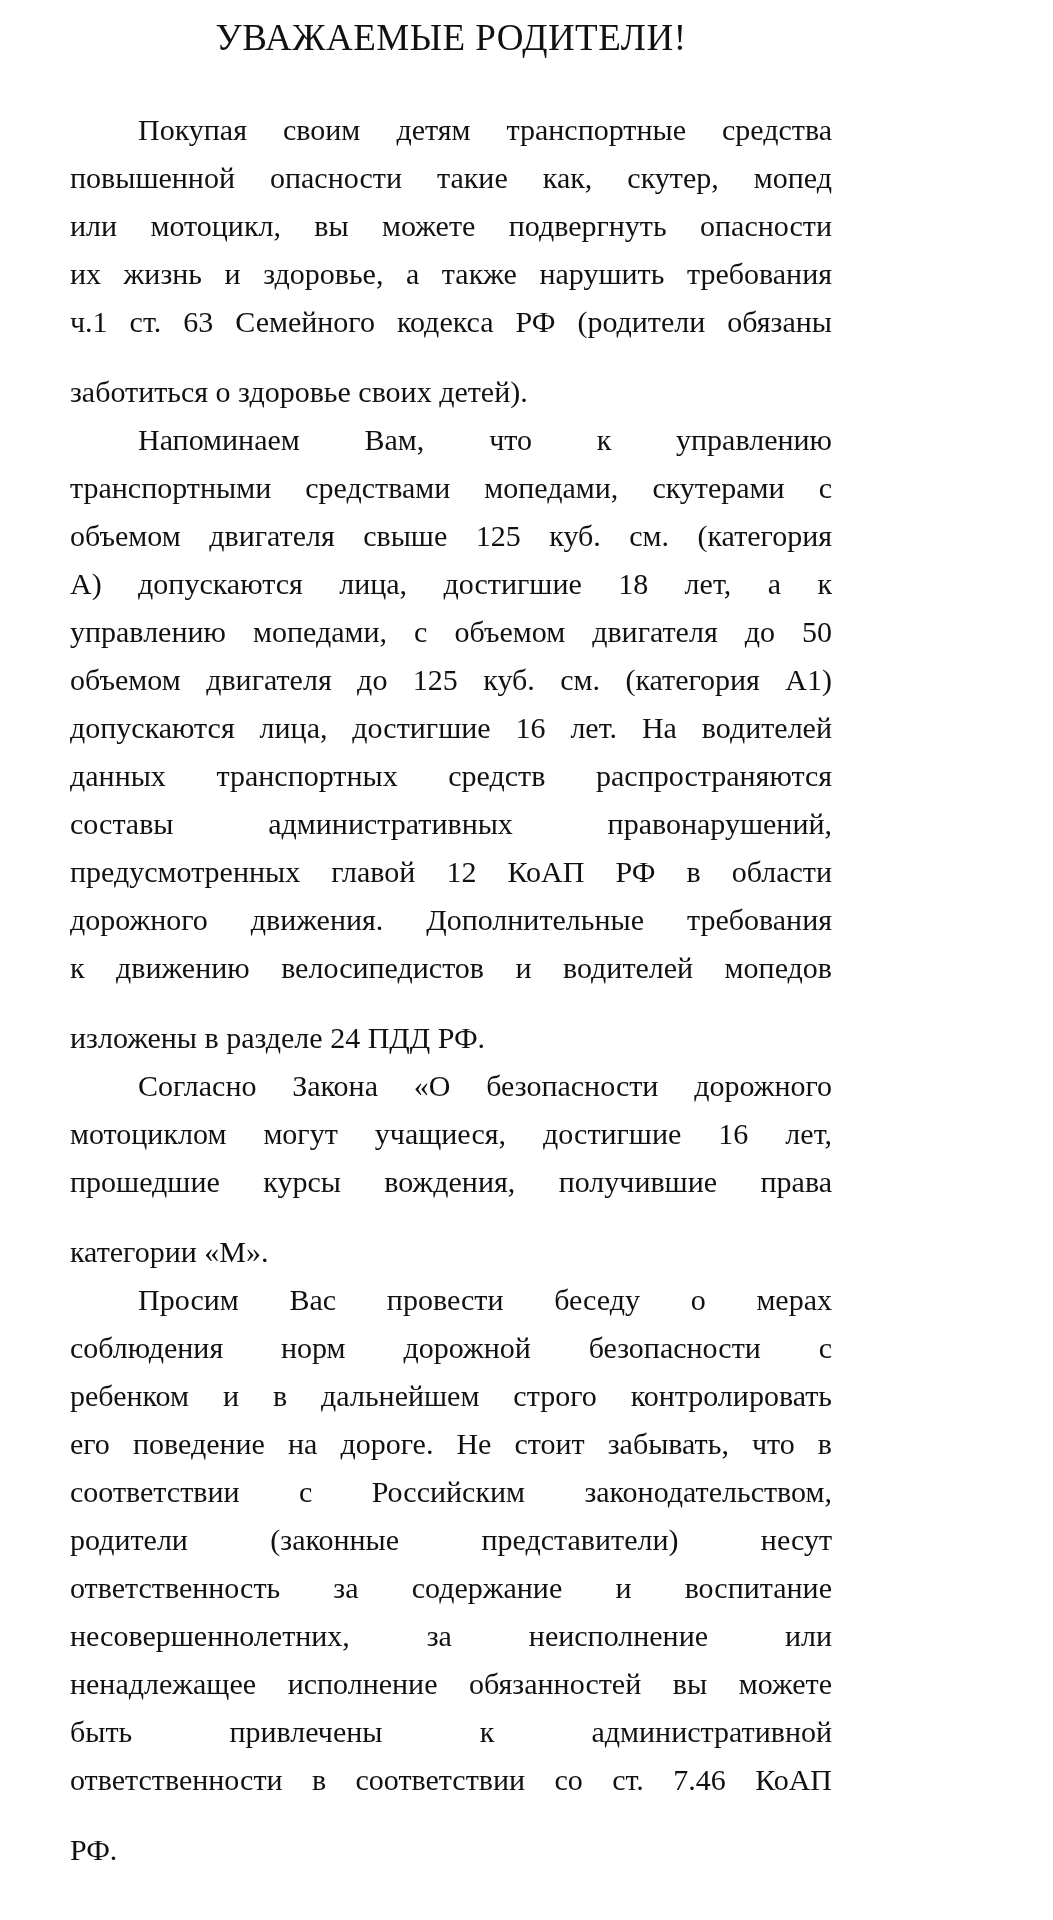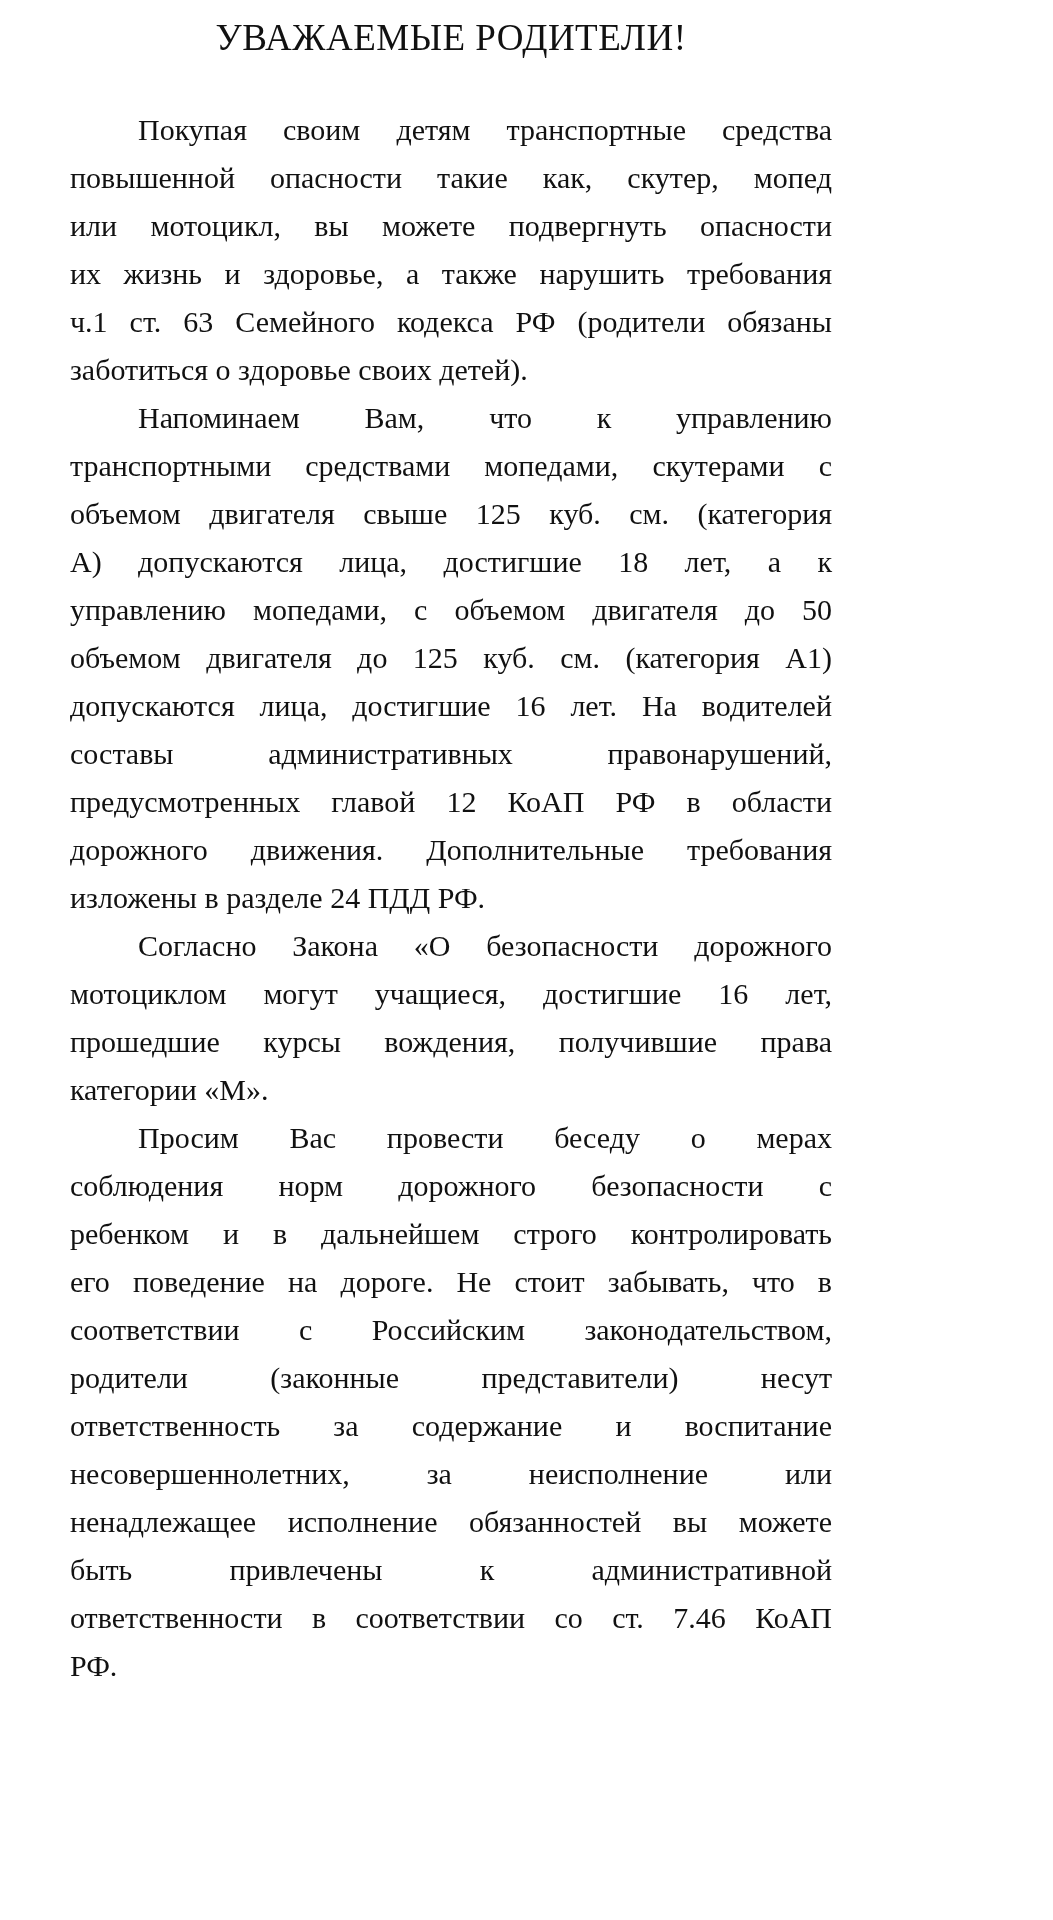--- a/index.html
+++ b/index.html
@@ -40,20 +40,21 @@
     font-size: 30px;
     line-height: 48px;
     text-align: justify;
     text-align-last: justify;
   }
   .line.first {
     padding-left: 68px;
   }
   .line.last {
     text-align-last: left;
+    margin-top: 22px;
   }
 </style>
 </head>
 <body>
 
 <div class="page">
   <h1 class="doc-title">УВАЖАЕМЫЕ РОДИТЕЛИ!</h1>
   <div id="doc-body">
       <div class="paragraph">
         <div class="line first">Покупая своим детям транспортные средства</div>
@@ -64,34 +65,36 @@
         <div class="line last">заботиться о здоровье своих детей).</div>
       </div>
       <div class="paragraph">
         <div class="line first">Напоминаем Вам, что к управлению</div>
         <div class="line">транспортными средствами мопедами, скутерами с</div>
         <div class="line">объемом двигателя свыше 125 куб. см. (категория</div>
         <div class="line">А) допускаются лица, достигшие 18 лет, а к</div>
         <div class="line">управлению мопедами, с объемом двигателя до 50</div>
         <div class="line">объемом двигателя до 125 куб. см. (категория А1)</div>
         <div class="line">допускаются лица, достигшие 16 лет. На водителей</div>
+        <div class="line">данных транспортных средств распространяются</div>
         <div class="line">составы административных правонарушений,</div>
         <div class="line">предусмотренных главой 12 КоАП РФ в области</div>
         <div class="line">дорожного движения. Дополнительные требования</div>
+        <div class="line">к движению велосипедистов и водителей мопедов</div>
         <div class="line last">изложены в разделе 24 ПДД РФ.</div>
       </div>
       <div class="paragraph">
         <div class="line first">Согласно Закона «О безопасности дорожного</div>
         <div class="line">мотоциклом могут учащиеся, достигшие 16 лет,</div>
         <div class="line">прошедшие курсы вождения, получившие права</div>
         <div class="line last">категории «М».</div>
       </div>
       <div class="paragraph">
         <div class="line first">Просим Вас провести беседу о мерах</div>
-        <div class="line">соблюдения норм дорожного безопасности с</div>
+        <div class="line">соблюдения норм дорожной безопасности с</div>
         <div class="line">ребенком и в дальнейшем строго контролировать</div>
         <div class="line">его поведение на дороге. Не стоит забывать, что в</div>
         <div class="line">соответствии с Российским законодательством,</div>
         <div class="line">родители (законные представители) несут</div>
         <div class="line">ответственность за содержание и воспитание</div>
         <div class="line">несовершеннолетних, за неисполнение или</div>
         <div class="line">ненадлежащее исполнение обязанностей вы можете</div>
         <div class="line">быть привлечены к административной</div>
         <div class="line">ответственности в соответствии со ст. 7.46 КоАП</div>
         <div class="line last">РФ.</div>

